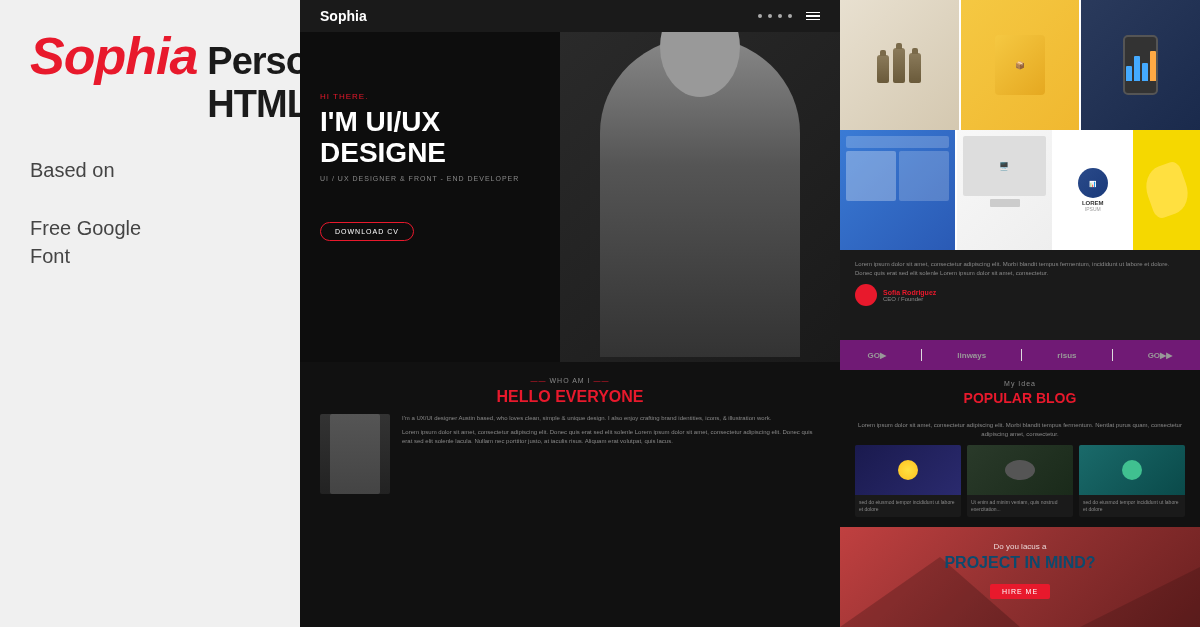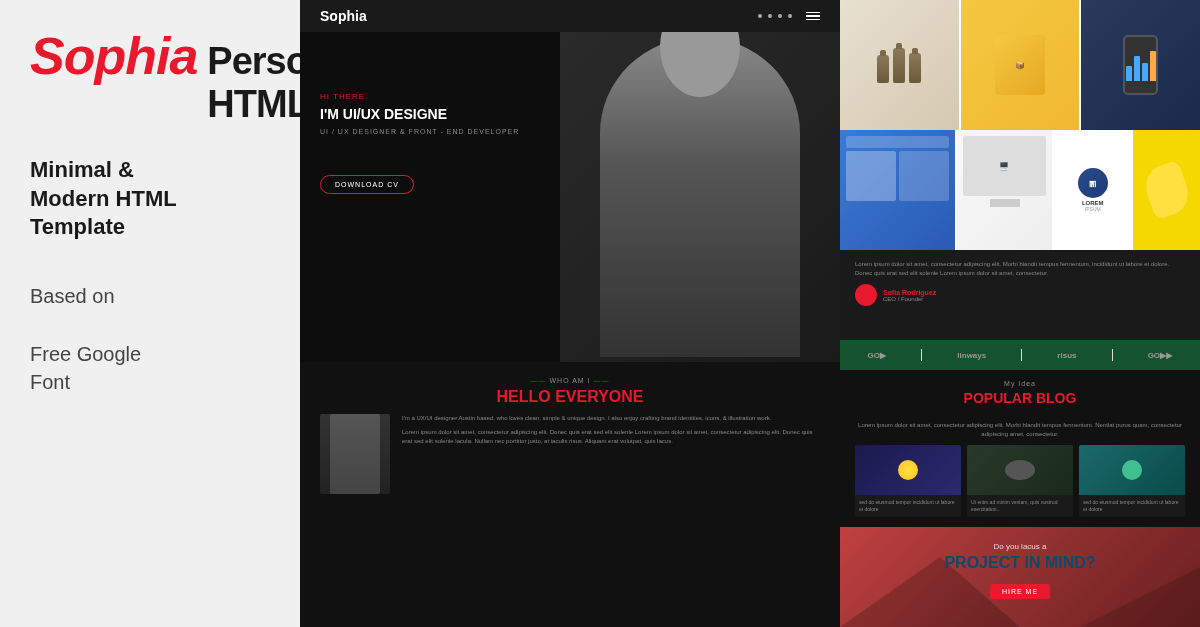--- a/index.html
+++ b/index.html
@@ -174,21 +174,21 @@
 
     .hero-hi-there {
       font-size: 8px;
       color: #e8192c;
       letter-spacing: 1px;
       margin-bottom: 6px;
       text-transform: uppercase;
     }
 
     .hero-title {
-      font-size: 14px;
+      font-size: 28px;
       font-weight: 900;
       color: #fff;
       line-height: 1.1;
       text-transform: uppercase;
       max-width: 200px;
     }
 
     .hero-desc {
       font-size: 7px;
       color: #888;
@@ -390,21 +390,21 @@
       font-weight: 700;
     }
 
     .author-role {
       font-size: 6px;
       color: #888;
     }
 
     
     .partners-bar {
-      background: #14532d;
+      background: #701a75;
       padding: 6px 10px;
       display: flex;
       align-items: center;
       justify-content: space-around;
       height: 30px;
     }
 
     .partner-logo {
       font-size: 8px;
       color: #999;
@@ -685,25 +685,20 @@
     }
 
   </style>
 </head>
 <body>
 
 <div class="left-panel">
   <div class="logo-area">
     <span class="logo-sophia">Sophia</span>
     <span class="logo-subtitle">Personal HTML</span>
-  </div>
-  <div class="tagline">
-    <span>Minimal &amp;</span><br>
-    <span>Modern HTML</span><br>
-    <span>Template</span>
   </div>
   <div class="feature-item">
     <div class="feature-label">Based on</div>
   </div>
   <div class="feature-item">
     <div class="feature-label">Free Google<br>Font</div>
   </div>
 </div>
 
 <div class="right-panel">

